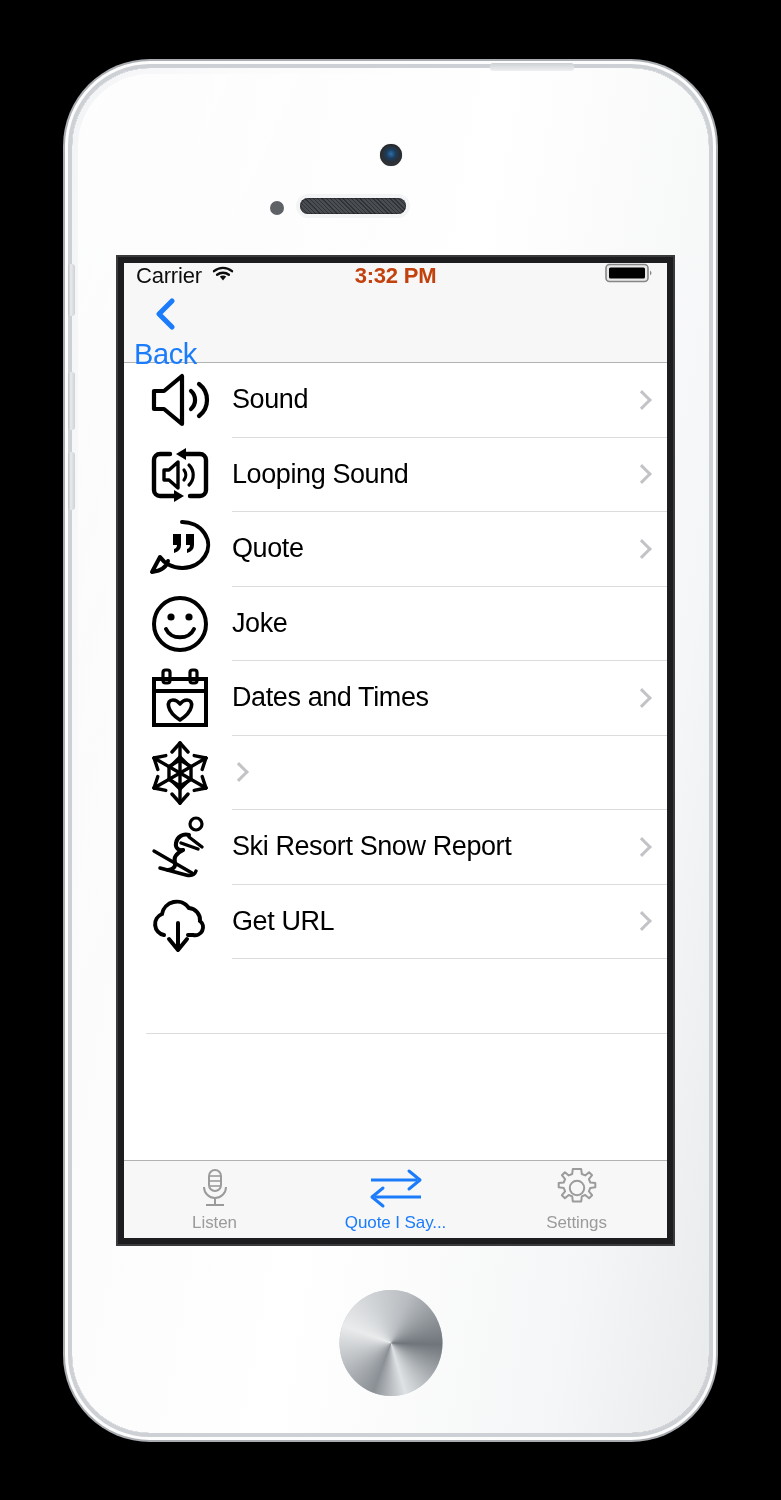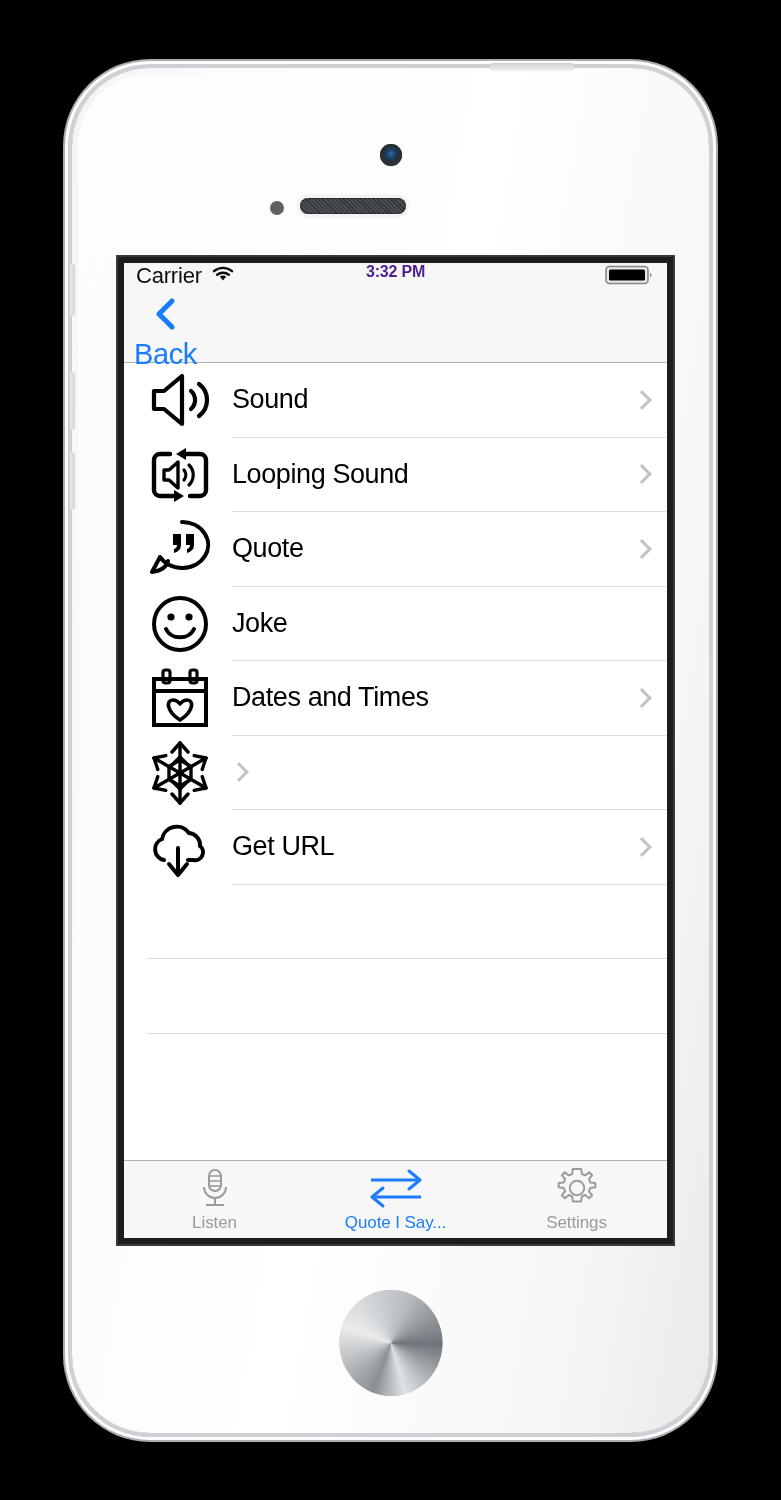--- a/index.html
+++ b/index.html
@@ -87,29 +87,29 @@
     width: 543px; height: 975px;
     background: #ffffff;
     overflow: hidden;
     box-shadow: 0 0 0 6px #1d1d1f, 0 0 0 8px #3a3a3c;
   }
 
   
   #status-bar {
     height: 42px;
     background: #f7f7f7;
-    display: flex; align-items: flex-start;
-    padding: 0 12px;
+    display: flex; align-items: flex-end;
+    padding: 16px 12px;
     position: relative;
   }
   #status-left { display:flex; align-items:center; gap:9px; }
   #carrier-label { font-size: 22px; color:#0d0d0d; letter-spacing:-0.2px; }
   #status-time {
     position:absolute; left:0; right:0; text-align:center;
-    font-size: 16px; font-weight: bold; color:#4c1d95; letter-spacing:-0.2px;
+    font-size: 22px; font-weight: bold; color:#c2410c; letter-spacing:-0.2px;
   }
   #status-right { margin-left:auto; display:flex; align-items:center; }
 
   
   #nav-bar {
     height: 58px;
     background: #f7f7f7;
     border-bottom: 1px solid #b2b2b2;
     display: flex; align-items: center;
     position: relative;
@@ -348,20 +348,38 @@
                 <polygon points="0,-13 11,-6.5 11,6.5 0,13 -11,6.5 -11,-6.5" fill="none"></polygon>
               </g>
             </g>
           </svg>
         </div>
         <div class="row-body">
           <span class="chev"></span>
         </div>
       </div>
 
+      <div class="row">
+        <div class="row-icon">
+          <svg width="72" height="64" viewBox="0 0 72 64">
+            <circle cx="50" cy="9" r="6" fill="none" stroke="#000" stroke-width="3.2"></circle>
+            <path d="M43 20 C37 18 31 22 30 28 C29 33 33 36 37 35" fill="none" stroke="#000" stroke-width="4" stroke-linecap="round"></path>
+            <path d="M37 35 C31 38 27 42 29 48" fill="none" stroke="#000" stroke-width="4" stroke-linecap="round"></path>
+            <path d="M29 48 C30 52 26 55 22 55" fill="none" stroke="#000" stroke-width="4" stroke-linecap="round"></path>
+            <path d="M43 22 L56 32" fill="none" stroke="#000" stroke-width="3.4" stroke-linecap="round"></path>
+            <path d="M35 28 L52 34" fill="none" stroke="#000" stroke-width="3.4" stroke-linecap="round"></path>
+            <path d="M8 36 L46 58" fill="none" stroke="#000" stroke-width="3.4" stroke-linecap="round"></path>
+            <path d="M14 53 L40 60 q8 2 10 -4" fill="none" stroke="#000" stroke-width="3.4" stroke-linecap="round"></path>
+          </svg>
+        </div>
+        <div class="row-body">
+          <span class="row-label">Ski Resort Snow Report</span>
+          <span class="chev"></span>
+        </div>
+      </div>
 
       <div class="row">
         <div class="row-icon">
           <svg width="72" height="62" viewBox="0 0 72 62">
             <path d="M18 44 a11 11 0 0 1 -2 -21 a15 15 0 0 1 27 -6 a12 12 0 0 1 11 13 a8 8 0 0 1 -7 14 H42" fill="none" stroke="#000" stroke-width="4" stroke-linecap="round"></path>
             <line x1="32" y1="32" x2="32" y2="58" stroke="#000" stroke-width="4" stroke-linecap="round"></line>
             <path d="M23 48 L32 59 L41 48" fill="none" stroke="#000" stroke-width="4" stroke-linecap="round" stroke-linejoin="round"></path>
           </svg>
         </div>
         <div class="row-body">

